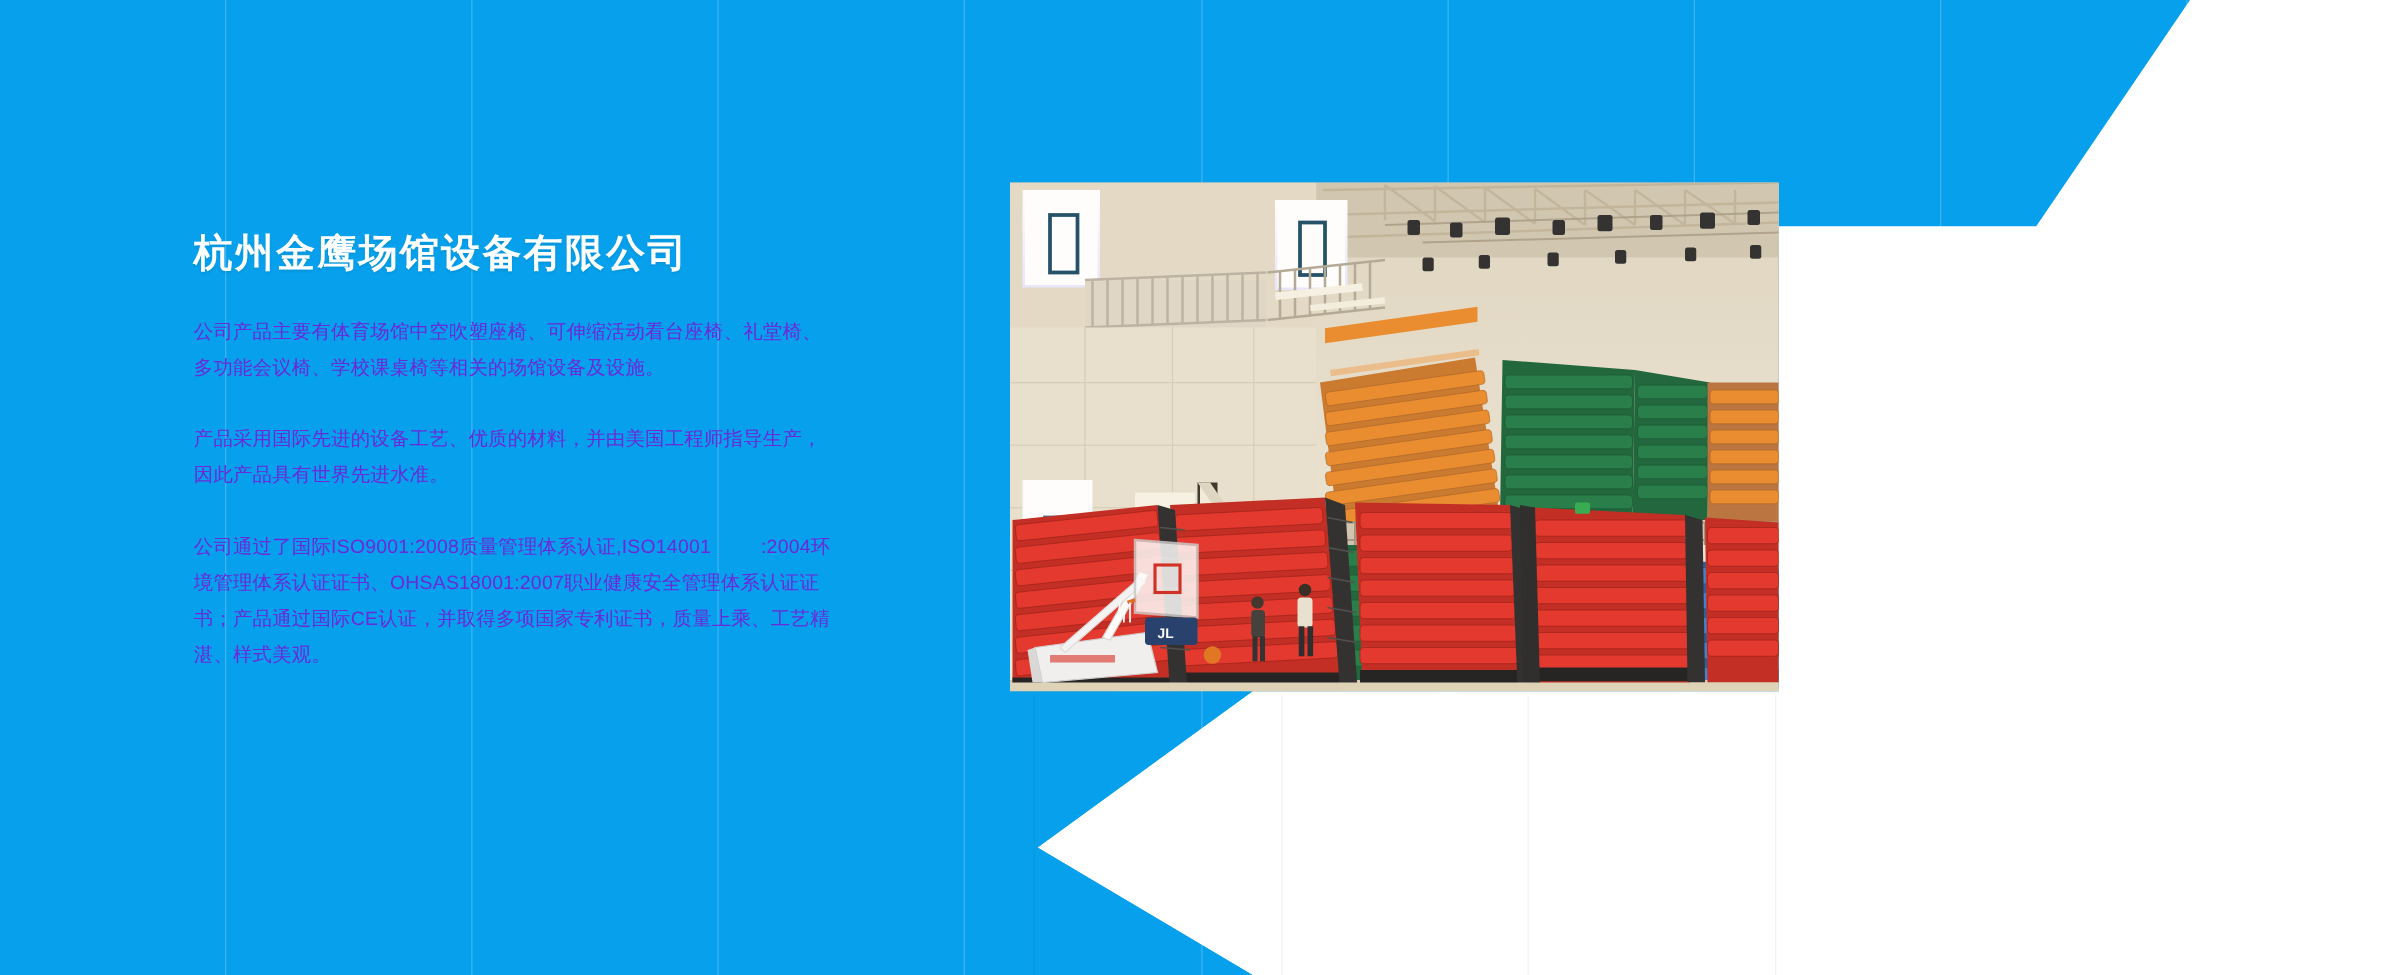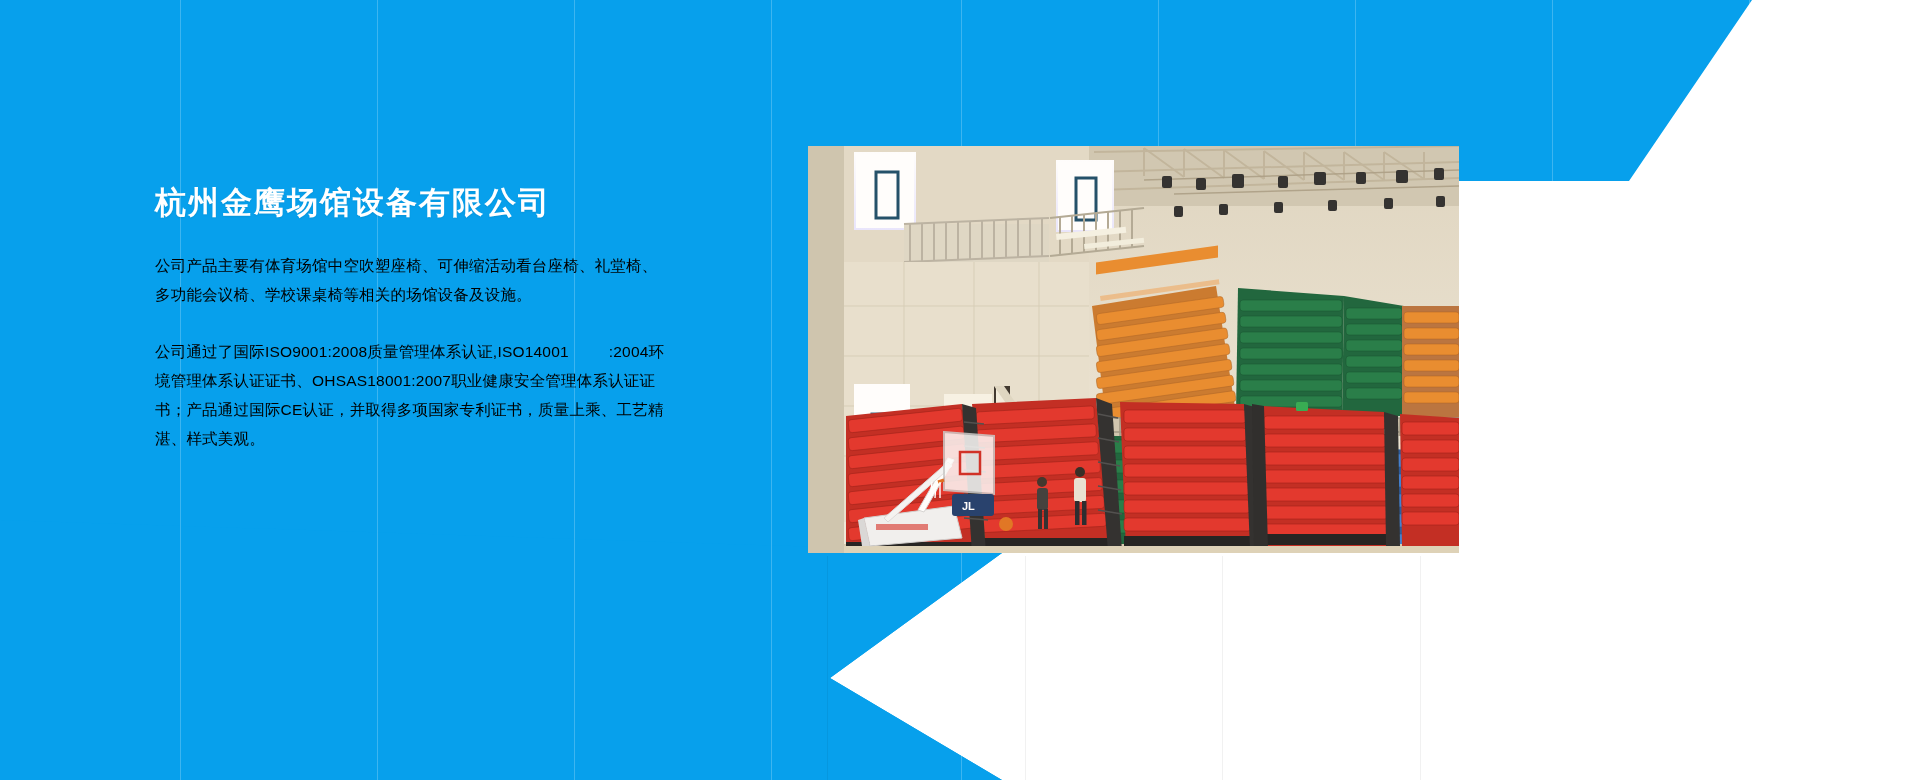--- a/index.html
+++ b/index.html
@@ -30,30 +30,30 @@
   }
 
   
   .textblock{position:absolute;left:155px;top:184px;width:512px;z-index:6;}
   .company-title{
     font-size:31px;font-weight:bold;color:#ffffff;letter-spacing:2px;
     line-height:1.2;margin:0 0 30px 0;white-space:nowrap;
     text-shadow:0 1px 2px rgba(0,0,0,.08);
   }
   .para{
-    font-size:15.5px;color:#000000;line-height:29px;margin:0 0 28px 0;
+    font-size:15.5px;color:#6d28d9;line-height:29px;margin:0 0 28px 0;
     letter-spacing:.2px;
   }
   .para:last-child{margin-bottom:0;}
   .gapspan{display:inline-block;width:40px;}
 
   
   .photo{
     position:absolute;left:808px;top:146px;width:615px;height:407px;
-    overflow:hidden;z-index:7;background:#cfc5ae;padding-left:36px;
+    overflow:hidden;z-index:7;background:#cfc5ae;
   }
   .photo svg{display:block;width:615px;height:407px;}
 </style>
 </head>
 <body>
 
 <div id="stage">
 
   <div class="bluepanel"></div>
   <div class="bluewedge"></div>
@@ -72,20 +72,21 @@
     <div class="gl dark" style="left:1025px;top:556px;bottom:0"></div>
     <div class="gl dark" style="left:1222px;top:556px;bottom:0"></div>
     <div class="gl dark" style="left:1420px;top:556px;bottom:0"></div>
   </div>
 
   <div class="textblock">
     <h1 class="company-title">杭州金鹰场馆设备有限公司</h1>
 
     <p class="para">公司产品主要有体育场馆中空吹塑座椅、可伸缩活动看台座椅、礼堂椅、多功能会议椅、学校课桌椅等相关的场馆设备及设施。</p>
 
+    <p class="para">产品采用国际先进的设备工艺、优质的材料，并由美国工程师指导生产，因此产品具有世界先进水准。</p>
 
     <p class="para"><span>公司通过了国际ISO9001:2008质量管理体系认证,ISO14001</span><span class="gapspan"></span><span>:2004环境管理体系认证证书、OHSAS18001:2007职业健康安全管理体系认证证书；产品通过国际CE认证，并取得多项国家专利证书，质量上乘、工艺精湛、样式美观。</span></p>
   </div>
 
   <div class="photo">
     <svg viewBox="0 0 615 407" preserveAspectRatio="none">
       <defs>
         <linearGradient id="wallg" x1="0" y1="0" x2="0" y2="1">
           <stop offset="0" stop-color="#ded6c2"></stop>
             <stop offset="1" stop-color="#efe9da"></stop>

